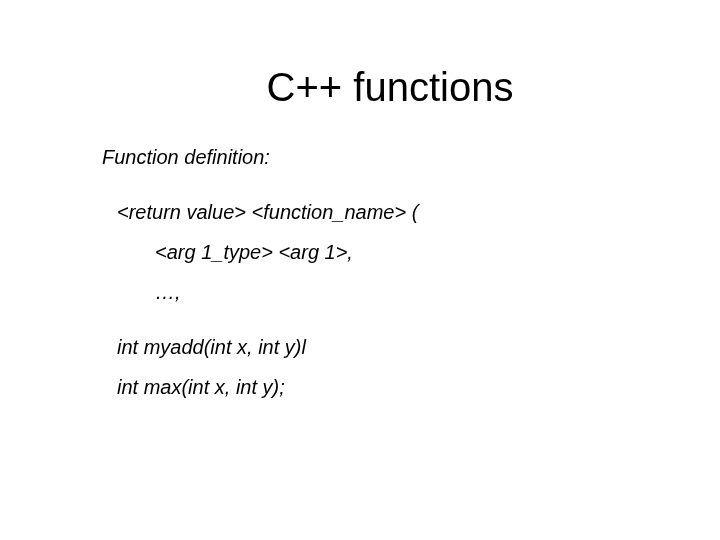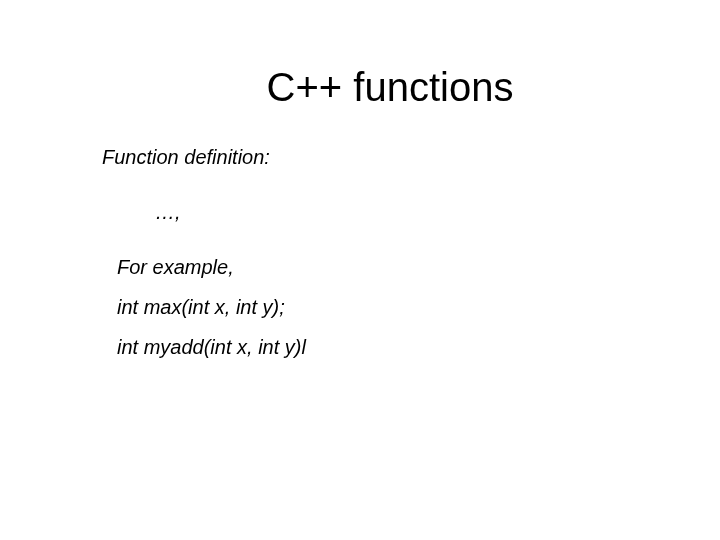--- a/index.html
+++ b/index.html
@@ -44,21 +44,22 @@
   </style>
 </head>
 <body>
 
 <h1 class="title">C++ functions</h1>
 
 <div class="content">
   <div class="section-heading">Function definition:</div>
 
   <div class="syntax-block">
+    <span class="syntax-line">&lt;return value&gt; &lt;function_name&gt; (</span>
+    <span class="syntax-line indent">&lt;arg 1_type&gt; &lt;arg 1&gt;,</span>
     <span class="syntax-line indent">…,</span>
   </div>
 
   <div class="example-block">
-    <span class="syntax-line">For example,</span>
+    <span class="syntax-line">int myadd(int x, int y)l</span>
     <span class="syntax-line">int max(int x, int y);</span>
-    <span class="syntax-line">int myadd(int x, int y)l</span>
   </div>
 </div>
 
 </body></html>

